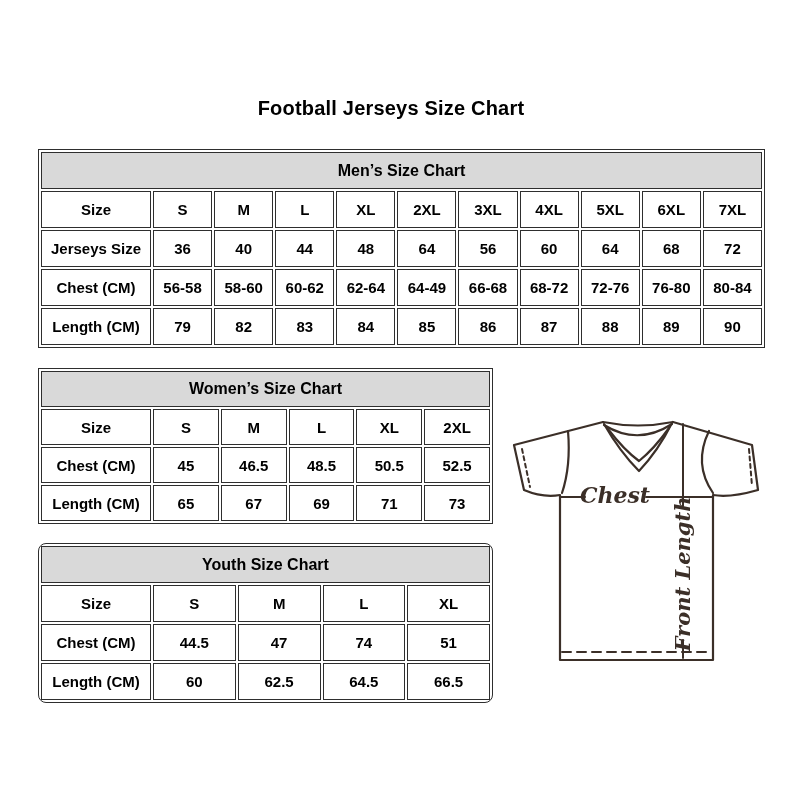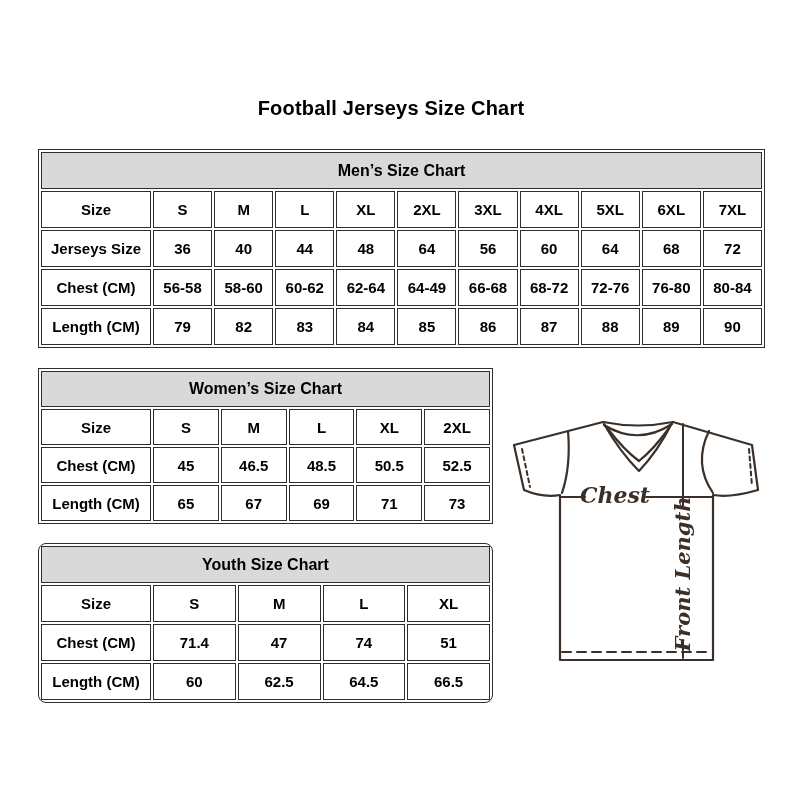--- a/index.html
+++ b/index.html
@@ -158,21 +158,21 @@
         </tr>
         <tr>
           <td>Size</td>
           <td>S</td>
           <td>M</td>
           <td>L</td>
           <td>XL</td>
         </tr>
         <tr>
           <td>Chest (CM)</td>
-          <td>71.4</td>
+          <td>44.5</td>
           <td>47</td>
           <td>74</td>
           <td>51</td>
         </tr>
         <tr>
           <td>Length (CM)</td>
           <td>60</td>
           <td>62.5</td>
           <td>64.5</td>
           <td>66.5</td>

